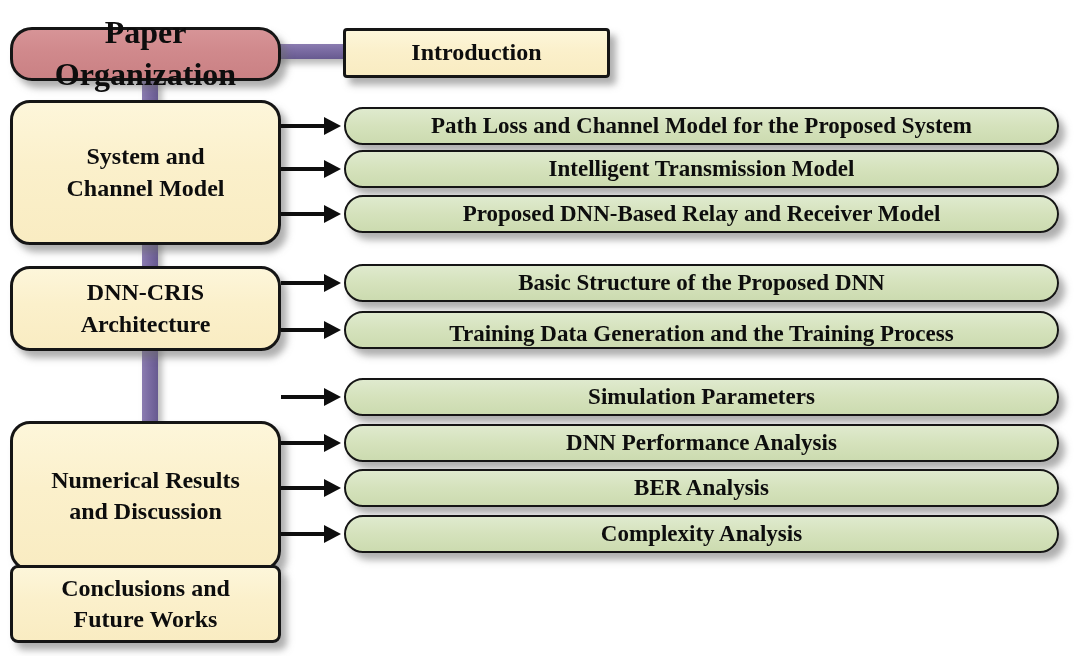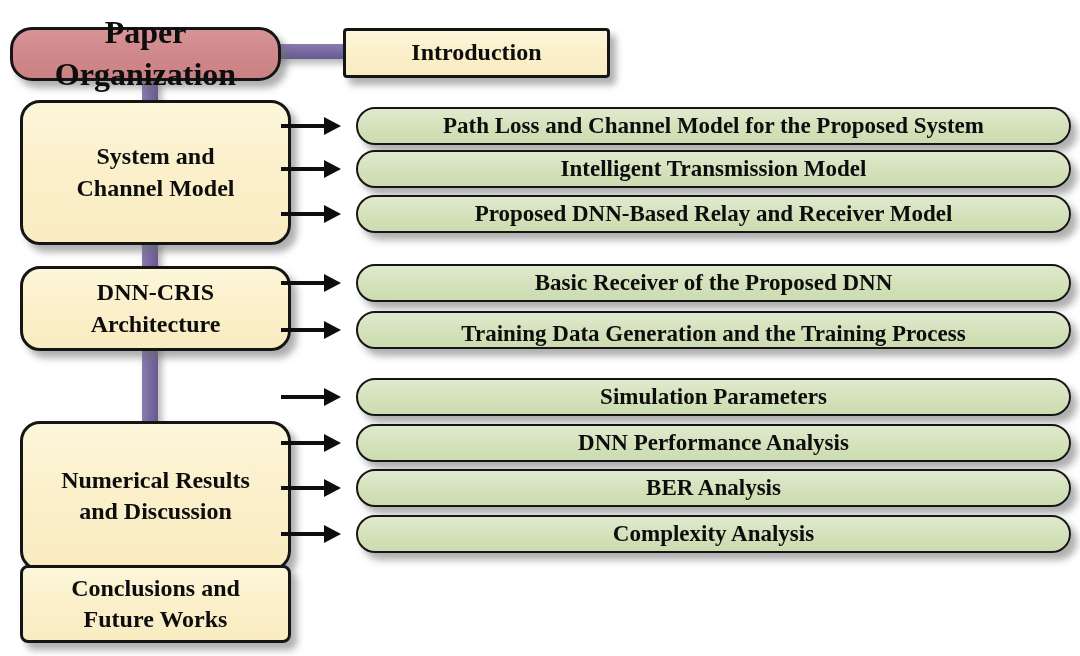--- a/index.html
+++ b/index.html
@@ -28,41 +28,41 @@
     box-sizing: border-box;
     display: flex;
     align-items: center;
     justify-content: center;
     text-align: center;
     font-weight: bold;
     color: #0d0d0d;
     box-shadow: 6px 7px 7px rgba(110,110,110,0.55);
   }
   .node {
-    left: 20px;
+    left: 10px;
     width: 271px;
     border: 3px solid #151515;
     border-radius: 20px;
     background: linear-gradient(180deg, #fdf6da 0%, #fbf0cb 45%, #f9ecc2 100%);
     font-size: 24px;
   }
   .root {
     border: 3px solid #151515;
     border-radius: 22px;
     background: linear-gradient(180deg, #d79497 0%, #d0898c 45%, #ca8184 100%);
     font-size: 32px;
   }
   .intro {
     border: 3px solid #151515;
     border-radius: 4px;
     background: linear-gradient(180deg, #fdf6da 0%, #fbf0cb 45%, #f9ecc2 100%);
     font-size: 24px;
   }
   .pill {
-    left: 356px;
+    left: 344px;
     width: 715px;
     height: 38px;
     border: 2.5px solid #151515;
     border-radius: 19px;
     background: linear-gradient(180deg, #dfeace 0%, #d5e2bc 50%, #ccdbb0 100%);
     font-size: 23px;
   }
   .node-label { white-space: pre-line; line-height: 1.3; }
 
   
@@ -151,21 +151,21 @@
   <div class="box pill" style="top:107px;">
     <span>Path Loss and Channel Model for the Proposed System</span>
   </div>
   <div class="box pill" style="top:150px;">
     <span>Intelligent Transmission Model</span>
   </div>
   <div class="box pill" style="top:195px;">
     <span>Proposed DNN-Based Relay and Receiver Model</span>
   </div>
   <div class="box pill" style="top:264px;">
-    <span>Basic Receiver of the Proposed DNN</span>
+    <span>Basic Structure of the Proposed DNN</span>
   </div>
   <div class="box pill" style="top:311px;align-items:flex-end;">
     <span>Training Data Generation and the Training Process</span>
   </div>
   <div class="box pill" style="top:378px;">
     <span>Simulation Parameters</span>
   </div>
   <div class="box pill" style="top:424px;">
     <span>DNN Performance Analysis</span>
   </div>

